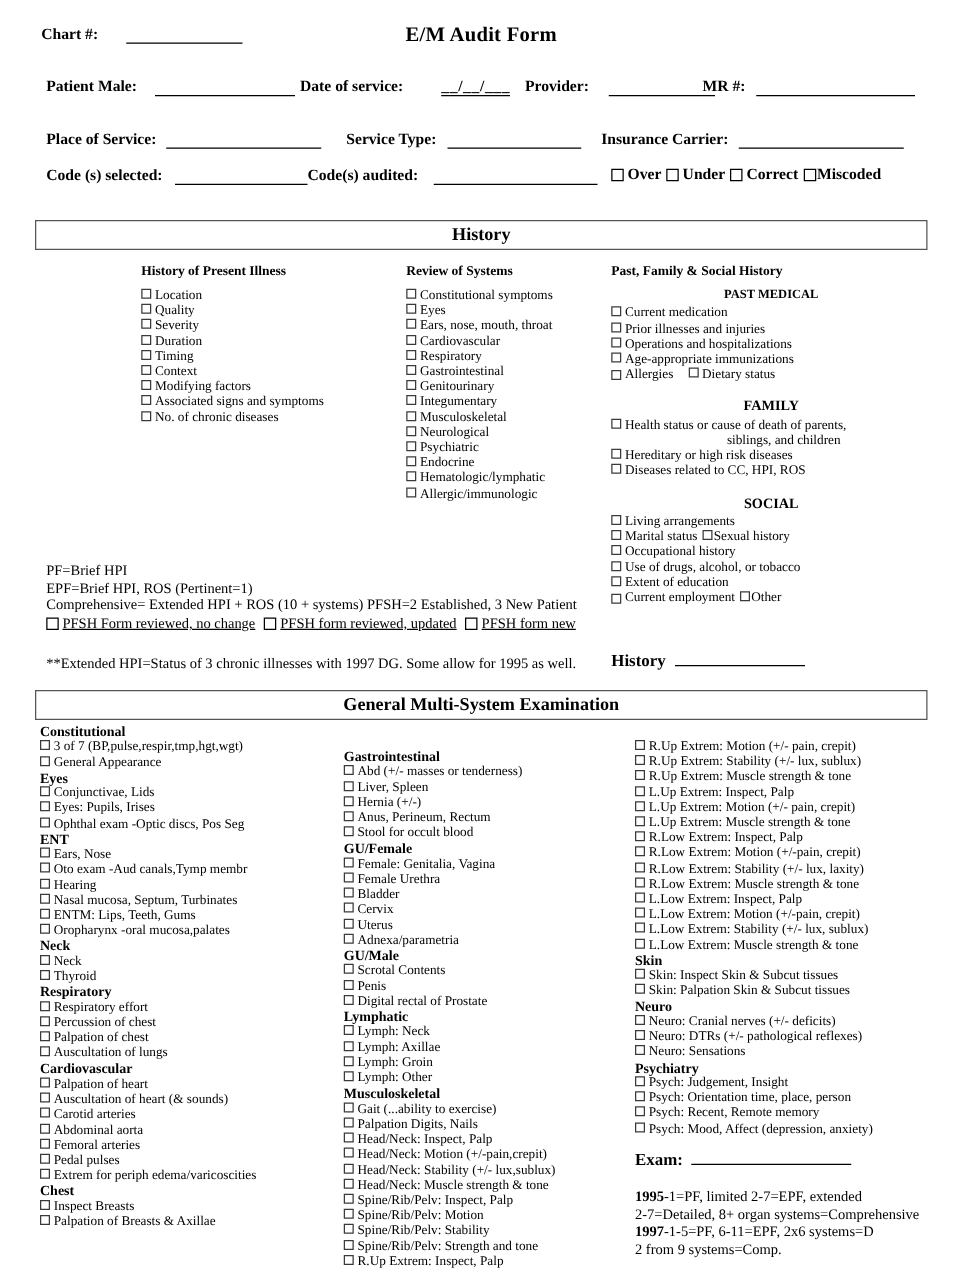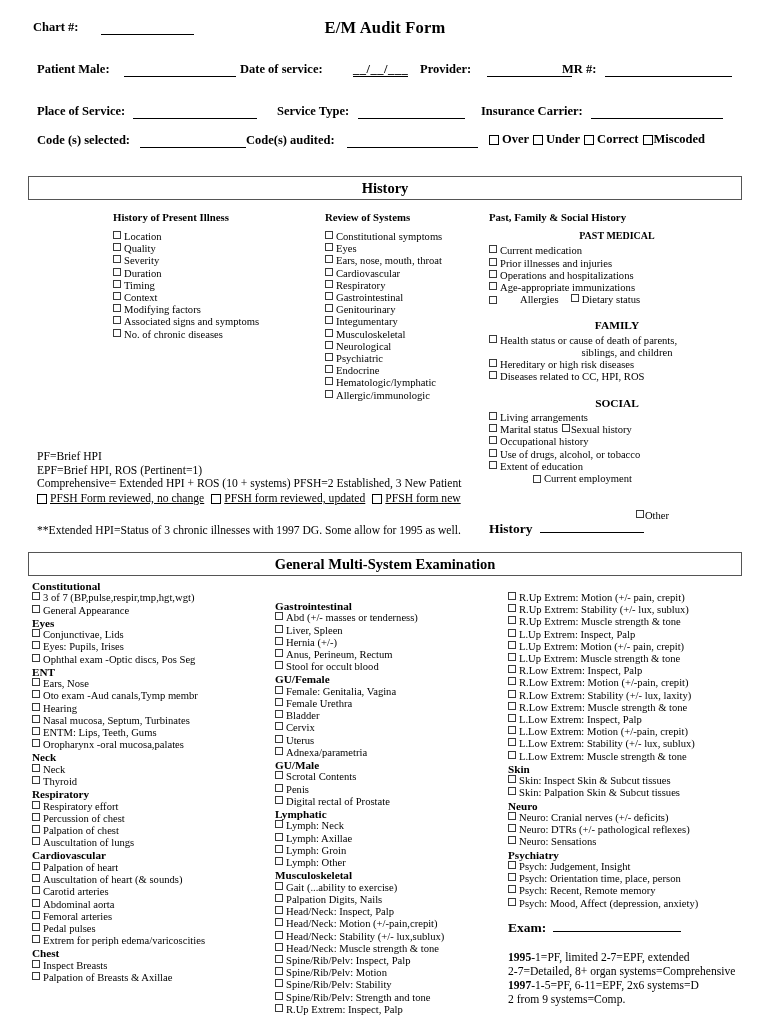--- a/index.html
+++ b/index.html
@@ -248,21 +248,21 @@
         <div class="itm">
           <span class="cb"></span>
           <span class="tx">Operations and hospitalizations</span>
         </div>
         <div class="itm">
           <span class="cb"></span>
           <span class="tx">Age-appropriate immunizations</span>
         </div>
       </div>
     <div class="itm">
-      <span style="display:flex;align-items:center;gap:20px;">
+      <span style="display:flex;align-items:center;">
         <span class="cb"></span>
         <span class="tx">Allergies</span>
       </span>
       <span class="gap"></span>
       <span style="display:flex;align-items:flex-start;">
         <span class="cb"></span>
         <span class="tx">Dietary status</span>
       </span>
     </div>
 
@@ -305,26 +305,26 @@
     </div>
     <div class="itm">
       <span class="cb"></span>
       <span class="tx">Use of drugs, alcohol, or tobacco</span>
     </div>
     <div class="itm">
       <span class="cb"></span>
       <span class="tx">Extent of education</span>
     </div>
     <div class="itm">
-      <span style="display:flex;align-items:center;margin-left:44px;">
+      <span style="display:flex;align-items:center;">
         <span class="cb"></span>
         <span class="tx">Current employment</span>
       </span>
       <span style="display:inline-block;width:4px;"></span>
-      <span style="display:flex;align-items:flex-start;margin-top:37px;">
+      <span style="display:flex;align-items:flex-start;">
         <span class="cb" style="margin-right:1px;"></span>
         <span class="tx">Other</span>
       </span>
     </div>
   </div>
 
   <div style="position:absolute; left:37px; top:450px; width:470px;">
     <div class="note">PF=Brief HPI</div>
     <div class="note">EPF=Brief HPI, ROS (Pertinent=1)</div>
     <div class="note">Comprehensive= Extended HPI + ROS (10 + systems) PFSH=2 Established, 3 New Patient</div>

